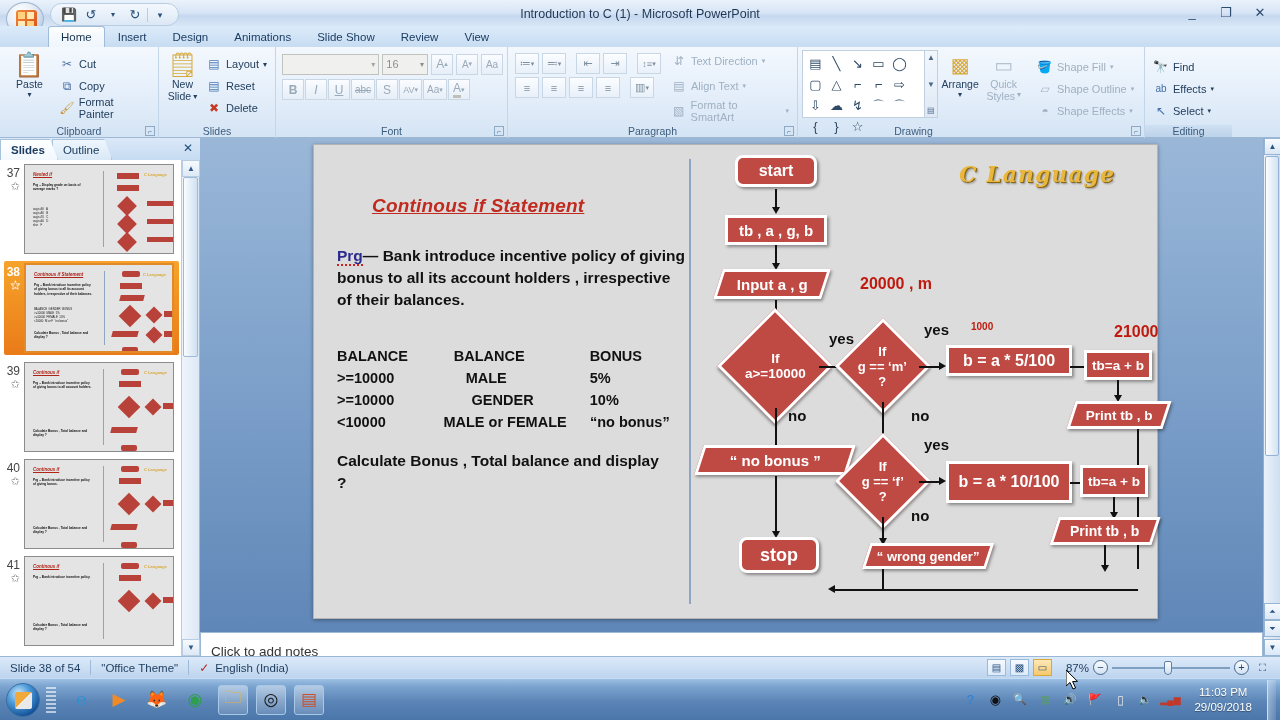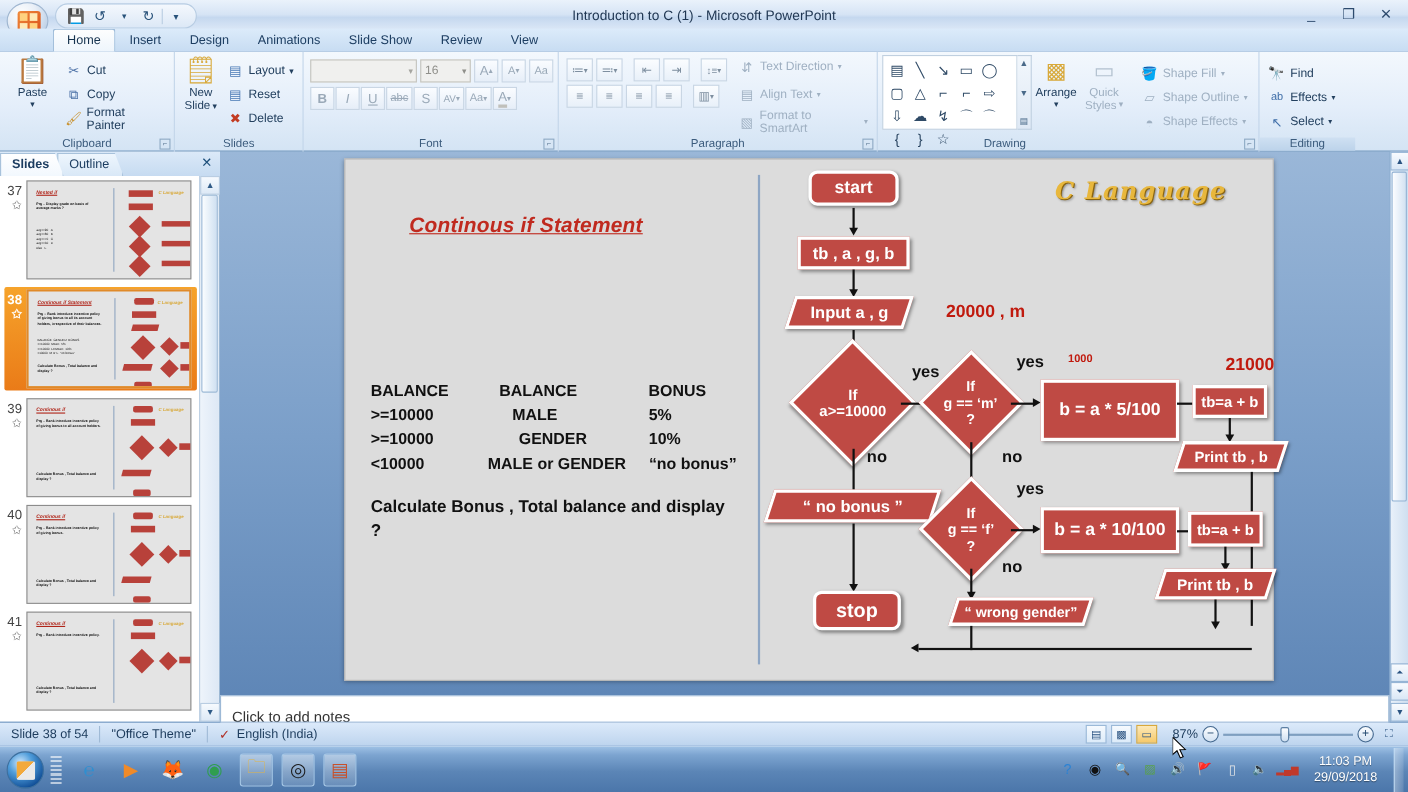--- a/index.html
+++ b/index.html
@@ -752,40 +752,43 @@
     </div>
   </div>
 
   <div class="slidearea">
     <div class="slide">
 
       <div class="slide-vline"></div>
 
       <div class="s-title">Continous if Statement</div>
 
+      <div class="s-prg">
+        <span class="prg">Prg</span><span>— Bank introduce incentive policy of giving bonus  to all its account holders , irrespective of their balances.</span>
+      </div>
 
       <div class="s-table">
         <div class="r hdr">
           <div class="c1">BALANCE</div>
           <div class="c2">BALANCE</div>
           <div class="c3">BONUS</div>
         </div>
         <div class="r">
           <div class="c1">&gt;=10000</div>
           <div class="c2" style="padding-left:22px">MALE</div>
           <div class="c3">5%</div>
         </div>
         <div class="r">
           <div class="c1">&gt;=10000</div>
           <div class="c2" style="padding-left:28px">GENDER</div>
           <div class="c3">10%</div>
         </div>
         <div class="r">
           <div class="c1">&lt;10000</div>
-          <div class="c2" style="width:172px">MALE or GENDER</div>
+          <div class="c2" style="width:172px">MALE or FEMALE</div>
           <div class="c3" style="margin-left:-20px">“no bonus”</div>
         </div>
       </div>
 
       <div class="s-calc">Calculate Bonus , Total balance and display ?</div>
 
       <div class="cl-word">C Language</div>
 
       <div class="rbox" style="left:421px;top:10px;width:82px;height:32px;font-size:16px;">
         <span>start</span>
@@ -830,21 +833,21 @@
       </div>
       <div class="lbl" style="left:610px;top:176px;font-size:15px;">yes</div>
       <div class="red" style="left:657px;top:176px;font-size:10px;">1000</div>
       <div class="hline" style="left:605px;top:221px;width:22px;"></div>
       <div class="arrright" style="left:625px;top:217px;"></div>
 
       <div class="lbl" style="left:597px;top:262px;font-size:15px;">no</div>
       <div class="vline" style="left:568px;top:257px;height:42px;"></div>
       <div class="arrdown" style="left:565px;top:296px;"></div>
 
-      <div class="box" style="left:632px;top:200px;width:126px;height:56px;font-size:16px;">
+      <div class="box" style="left:632px;top:200px;width:126px;height:31px;font-size:16px;">
         <span>b = a * 5/100</span>
       </div>
       <div class="hline" style="left:756px;top:221px;width:18px;"></div>
 
       <div class="red" style="left:768px;top:178px;font-size:16px;margin-left:32px;">21000</div>
       <div class="box" style="left:770px;top:205px;width:68px;height:30px;font-size:13.5px;">
         <span>tb=a + b</span>
       </div>
       <div class="vline" style="left:803px;top:235px;height:18px;"></div>
       <div class="arrdown" style="left:800px;top:250px;"></div>

